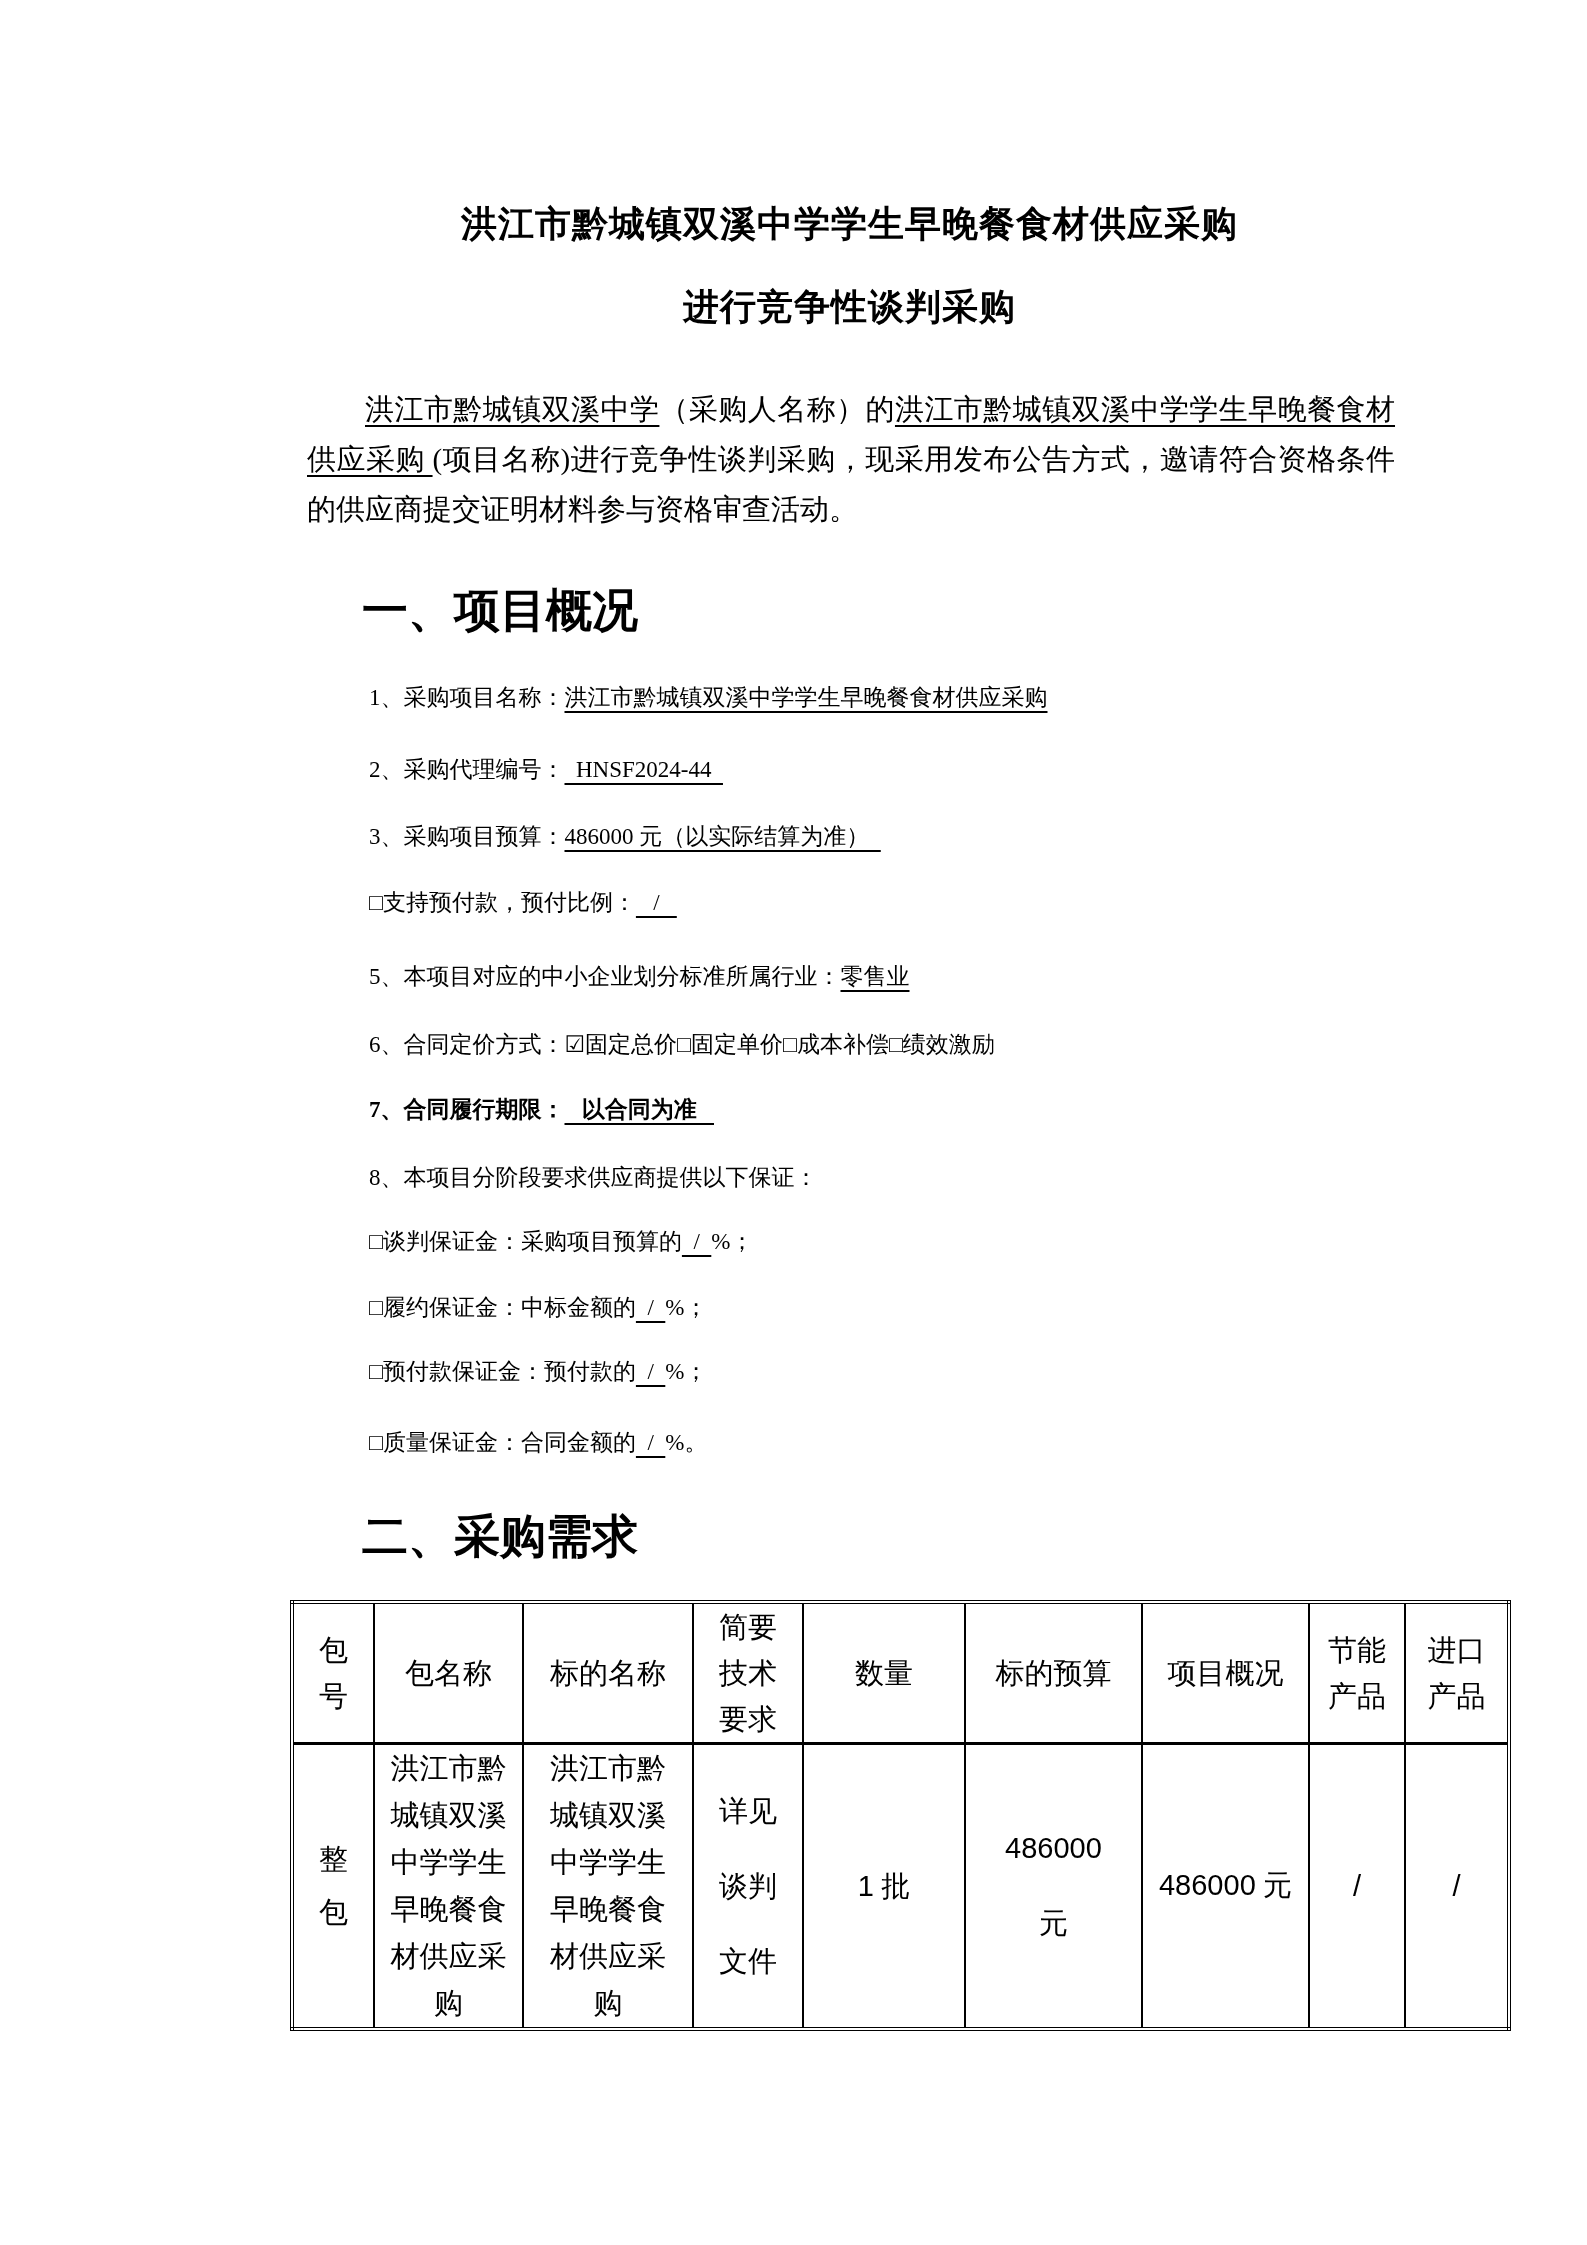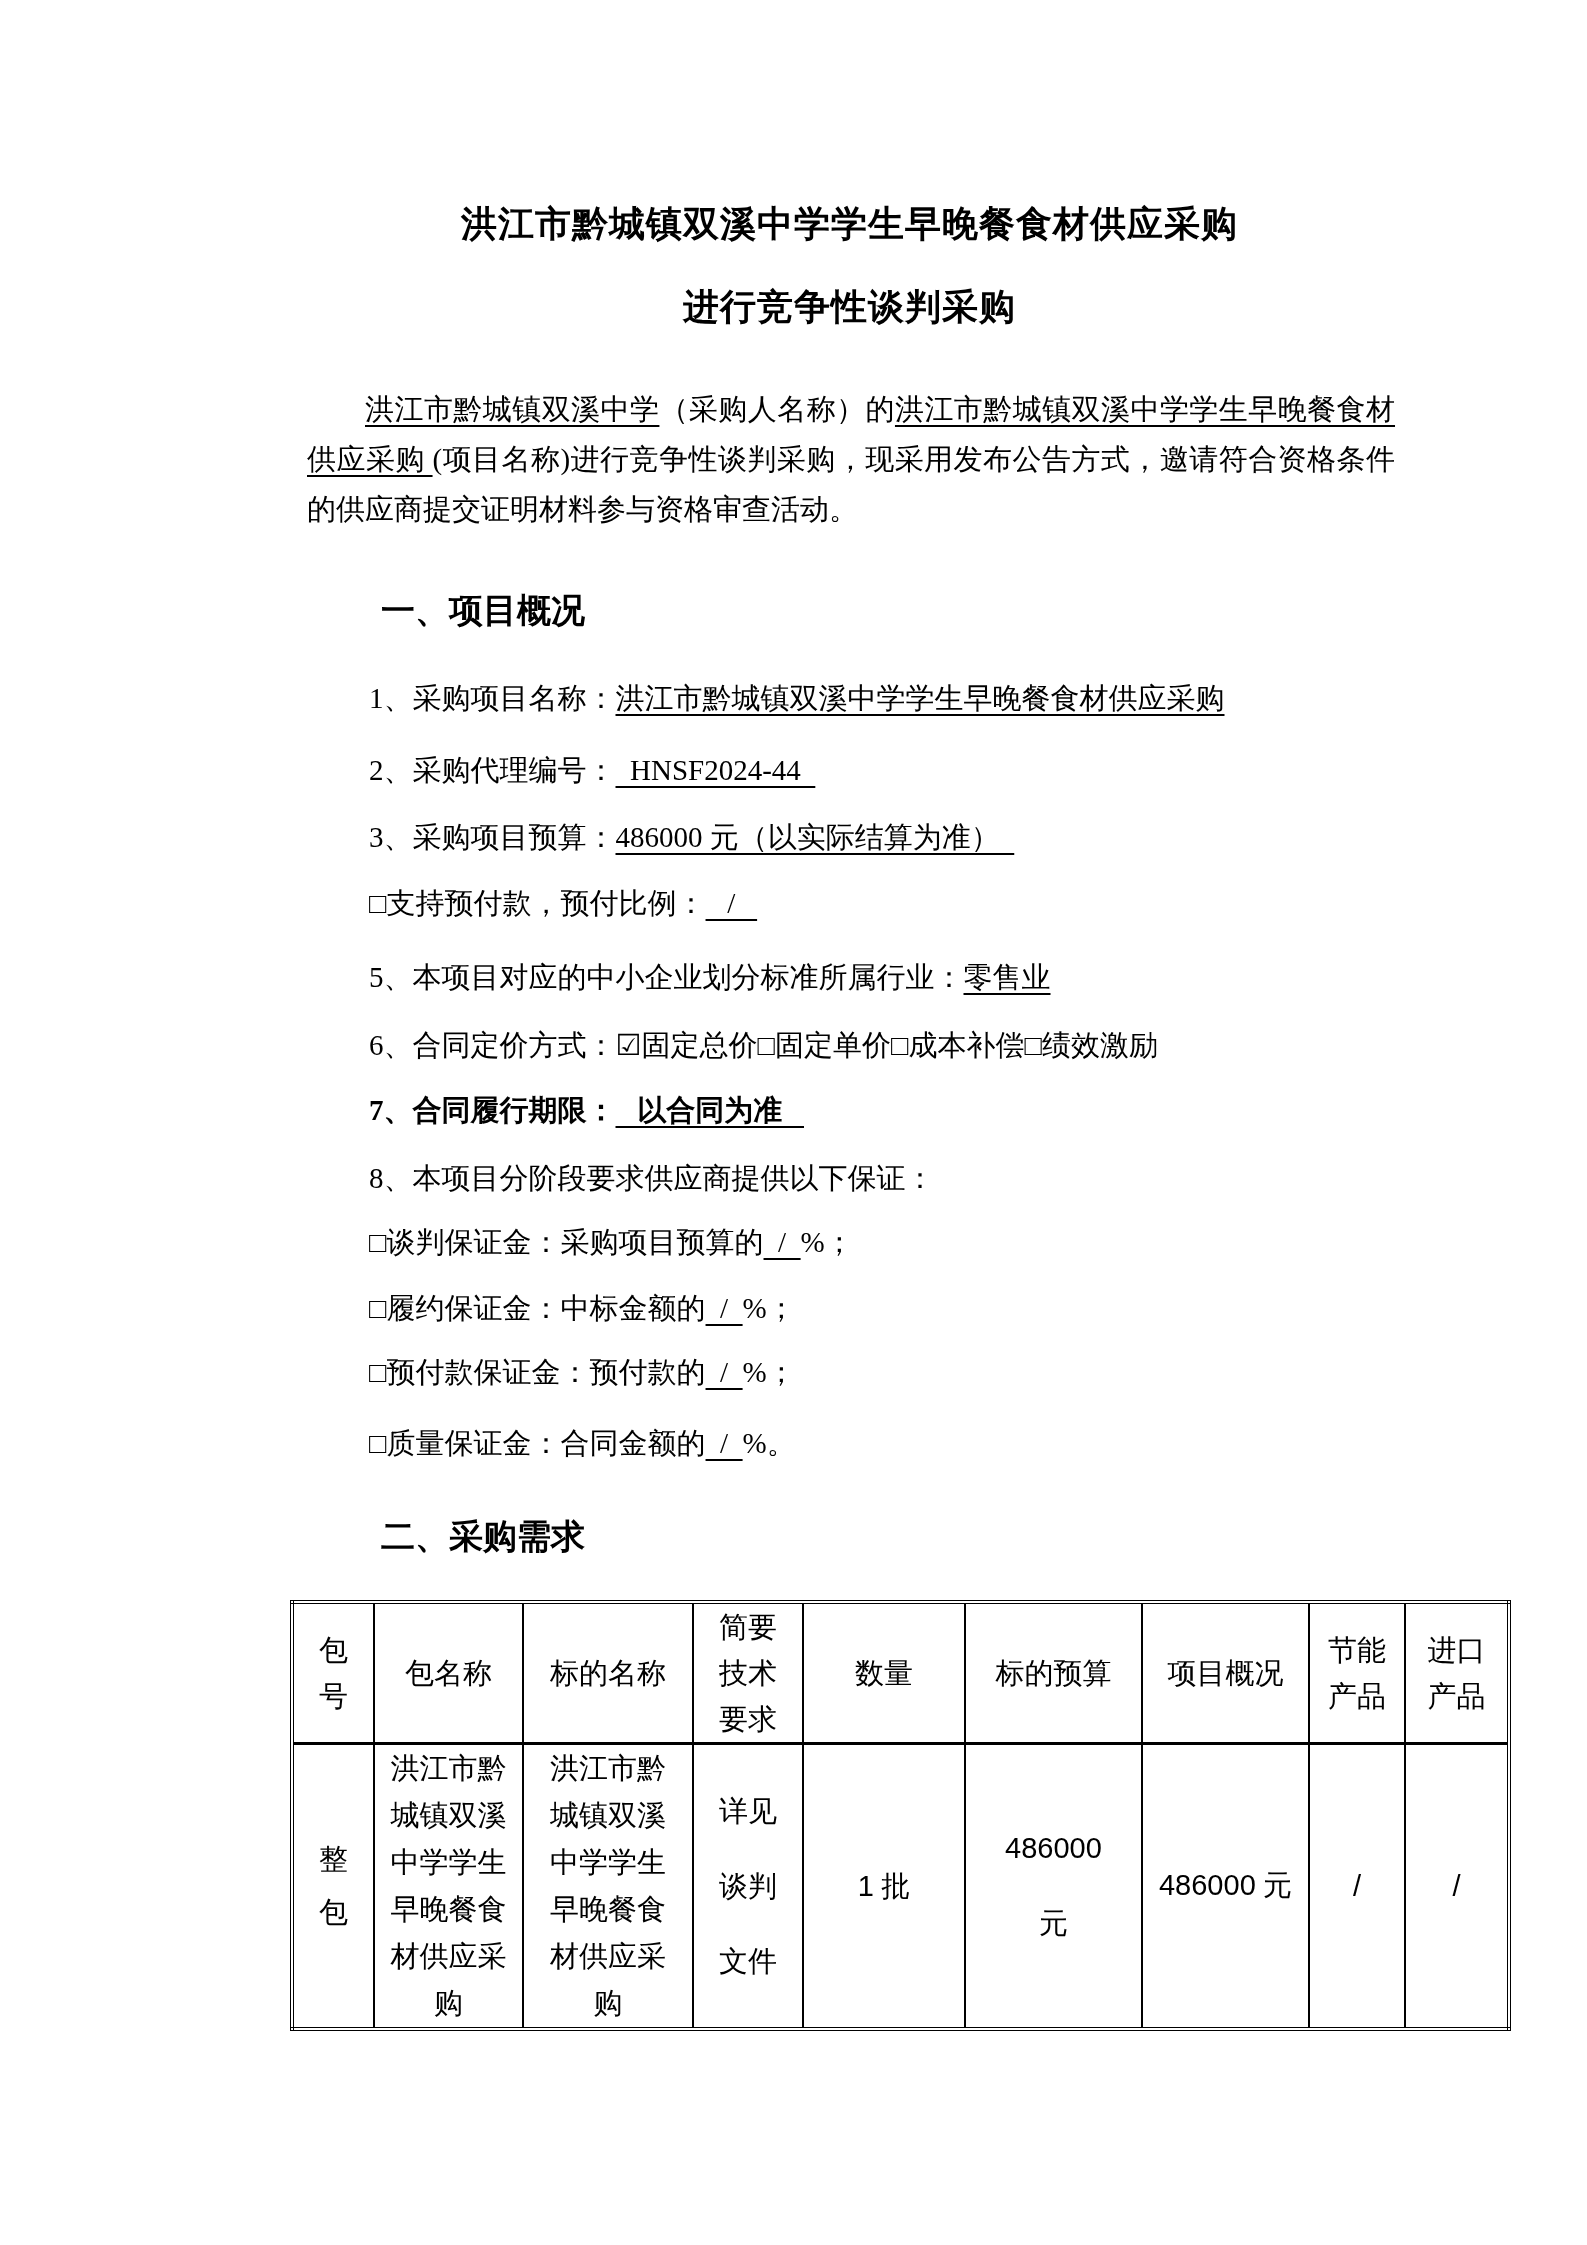--- a/index.html
+++ b/index.html
@@ -20,28 +20,28 @@
     line-height:42px;
     letter-spacing:1px;
   }
   .intro{
     left:267px;width:1088px;
     font-size:29px;line-height:50px;
     text-indent:58px;
     text-align:justify;
   }
   .sec-head{
-    left:279px;width:1085px;
-    font-size:34px;font-weight:bold;
+    left:260px;width:1085px;
+    font-size:46px;font-weight:bold;
     text-indent:62px;
     line-height:40px;
   }
   .line{
     left:267px;width:1120px;
-    font-size:29px;line-height:38px;
+    font-size:23px;line-height:38px;
     text-indent:62px;
     white-space:nowrap;
   }
   .u{text-decoration:underline;text-decoration-thickness:2px;text-underline-offset:6px;}
   
   table.req{
     border-collapse:collapse;
     table-layout:fixed;
     width:1217px;
     border:4px double #000;

